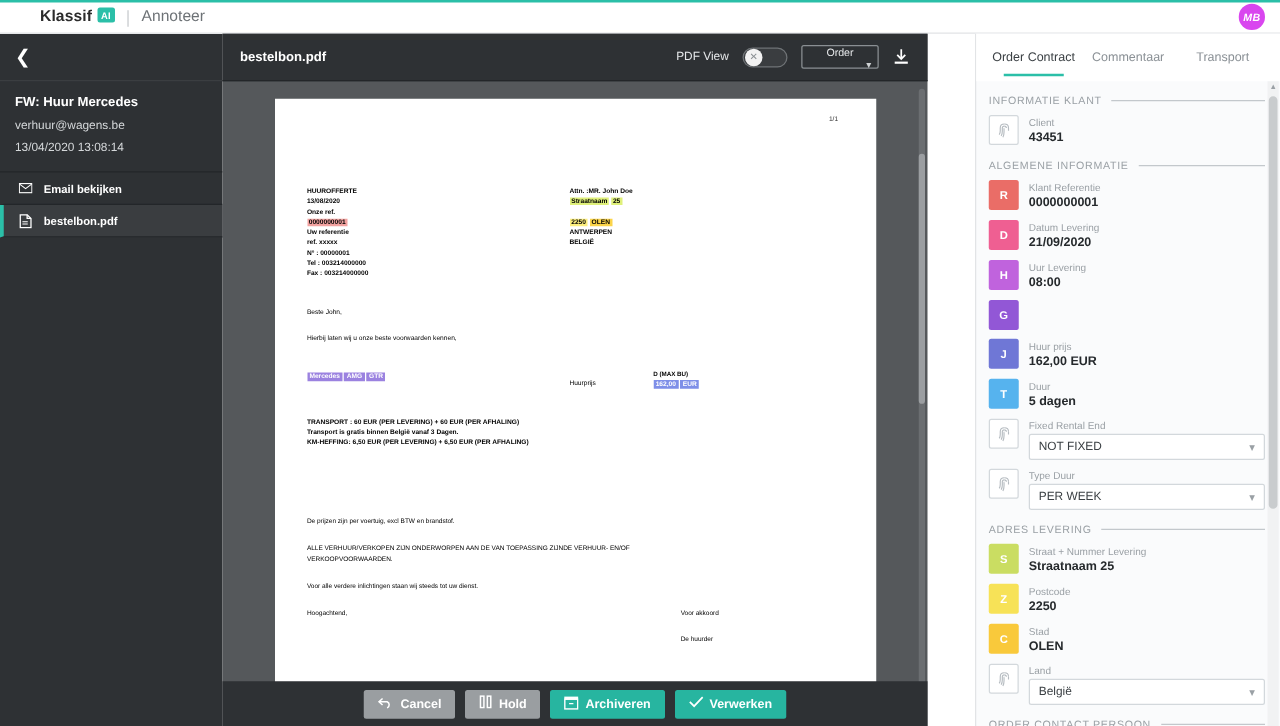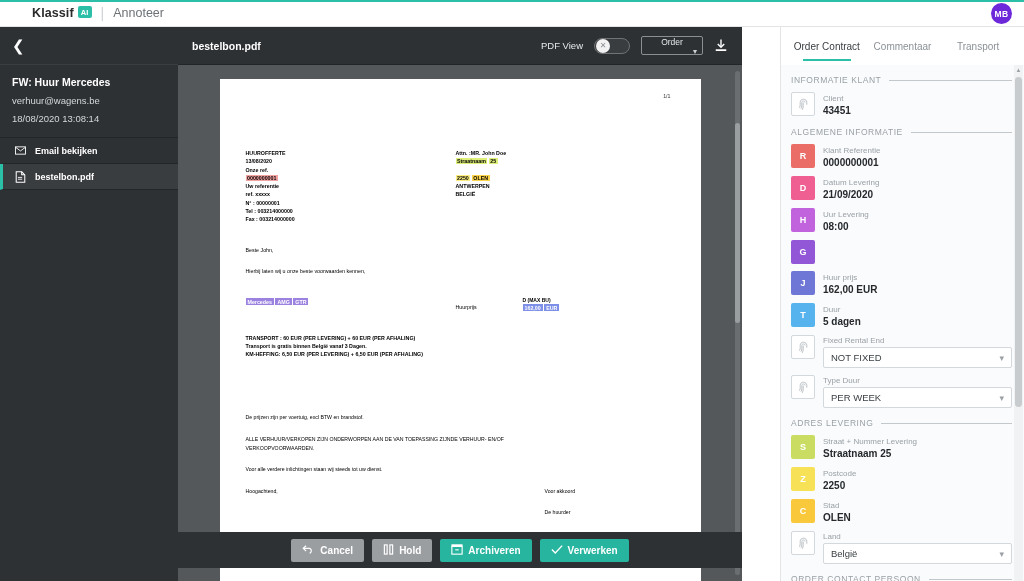--- a/index.html
+++ b/index.html
@@ -26,22 +26,22 @@
   .brand-name { font-size: 12.5px; font-weight: bold; color: #2b2b2b; letter-spacing: .1px; }
   .brand-badge {
     background: #2bbfa8; color: #fff; font-size: 7.5px; font-weight: bold;
     padding: 1.5px 3px; border-radius: 2px; letter-spacing: .2px; position: relative; top: -1px;
   }
   .brand-sep { color: #cfd2d4; margin: 0 9px; font-size: 14px; }
   .brand-sub { font-size: 12.5px; color: #6d7276; }
   .avatar {
     position: absolute; right: 12px; top: 3px;
     width: 21px; height: 21px; border-radius: 50%;
-    background: #6d28d9; color: #fff; font-size: 8.5px; font-weight: bold;
-    display: flex; align-items: center; justify-content: center; letter-spacing: .3px;
+    background: #d946ef; color: #fff; font-size: 8.5px; font-weight: bold;
+    display: flex; align-items: center; justify-content: center; letter-spacing: .3px; font-style: italic;
   }
 
   
   .body { flex: 1; display: flex; min-height: 0; }
 
   
   .sidebar { width: 178px; min-width: 178px; background: #2e3134; display: flex; flex-direction: column; }
   .back-row {
     height: 38px; display: flex; align-items: center; gap: 9px;
     padding: 0 12px; color: #fff; border-bottom: 1px solid #3b3e41;
@@ -117,21 +117,21 @@
   .gap-lg { height: 22px; }
   .gap-md { height: 13px; }
   .price-row { display: flex; align-items: flex-end; gap: 5px; }
   .price-head { font-size: 5px; font-weight: bold; }
   .terms-line { font-size: 5.2px; line-height: 8.6px; }
   .footer-row { display: flex; }
   .footer-row .l { flex: 1; }
 
   
   .actionbar {
-    position: absolute; left: 0; right: 0; bottom: 13px; height: 36px;
+    position: absolute; left: 0; right: 0; bottom: 0; height: 36px;
     background: #2e3134; display: flex; align-items: center; justify-content: center; gap: 8px;
   }
   .btn {
     height: 23px; border-radius: 2px; display: flex; align-items: center; gap: 5px;
     padding: 0 11px; font-size: 10px; font-weight: bold; color: #fff; cursor: pointer;
     border: none; font-family: "Liberation Sans", sans-serif;
   }
   .btn.grey { background: #9a9ea1; }
   .btn.teal { background: #27b5a0; }
 
@@ -194,21 +194,21 @@
 
   <div class="body">
 
     <div class="sidebar">
       <div class="back-row">
         <span class="chev-left">❮</span>
       </div>
       <div class="mail-card">
         <div class="mail-subject">FW: Huur Mercedes</div>
         <div class="mail-from">verhuur@wagens.be</div>
-        <div class="mail-date">18/08/2020 13:08:14</div>
+        <div class="mail-date">13/04/2020 13:08:14</div>
       </div>
       <div class="file-item">
         <span class="ic">
           <svg viewBox="0 0 16 12" width="11" height="11">
               <rect x="0.7" y="0.7" width="14.6" height="10.6" fill="none" stroke="#fff" stroke-width="1.3"></rect>
               <path d="M1 1.4 L8 6.6 L15 1.4" fill="none" stroke="#fff" stroke-width="1.3"></path>
             </svg>
         </span>
         <span>Email bekijken</span>
       </div>

